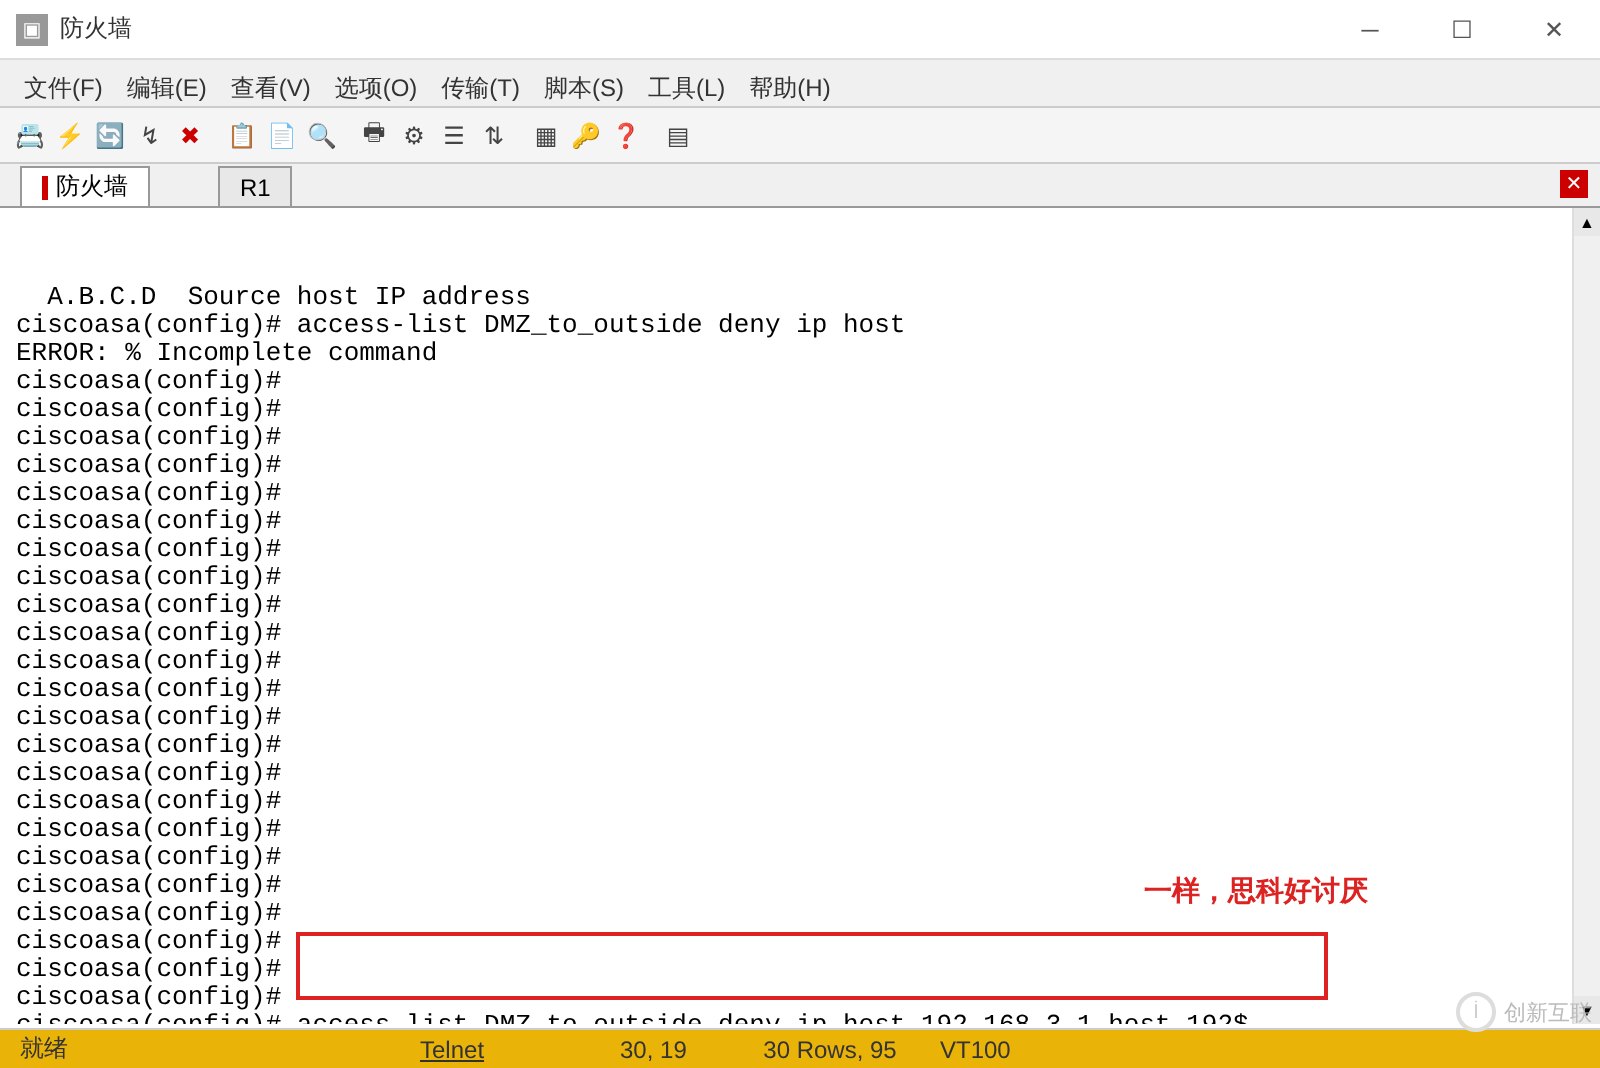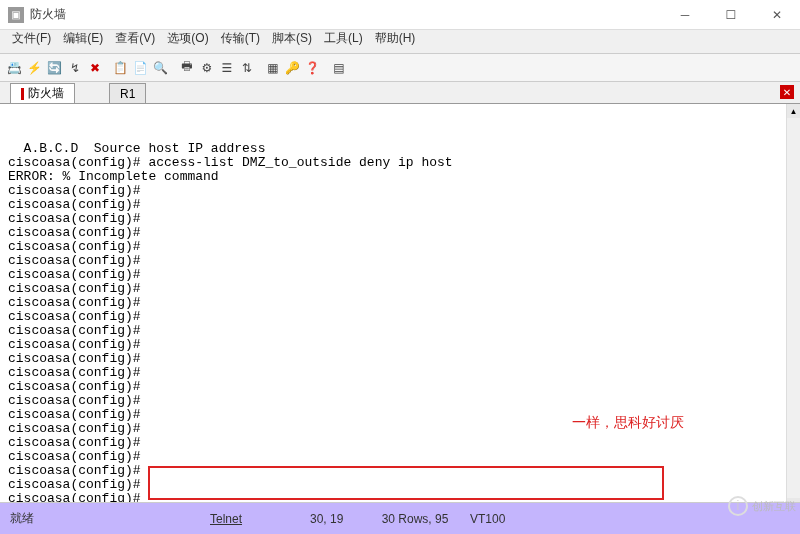--- a/index.html
+++ b/index.html
@@ -4,21 +4,21 @@
 <style>
   * { margin: 0; padding: 0; box-sizing: border-box; }
   body { width: 800px; height: 534px; background: #fff; font-family: "Microsoft YaHei", sans-serif; overflow: hidden; position: relative; }
 
   .titlebar { height: 30px; background: #fff; border-bottom: 1px solid #ddd; display: flex; align-items: center; padding-left: 8px; }
   .titlebar .icon { width: 16px; height: 16px; background: #999; margin-right: 6px; display: inline-flex; align-items: center; justify-content: center; font-size: 10px; color: #fff; }
   .titlebar .title { font-size: 12px; color: #333; flex: 1; }
   .win-btns { display: flex; }
   .win-btn { width: 46px; height: 30px; display: flex; align-items: center; justify-content: center; font-size: 12px; color: #555; }
 
-  .menubar { height: 24px; background: #f0f0f0; display: flex; align-items: flex-start; padding: 0 6px; font-size: 12px; color: #333; border-bottom: 1px solid #ccc; }
+  .menubar { height: 24px; background: #f0f0f0; display: flex; align-items: flex-end; padding: 0 6px; font-size: 12px; color: #333; border-bottom: 1px solid #ccc; }
   .menubar .menu-item { padding: 0 6px; }
 
   .toolbar { height: 28px; background: #f5f5f5; border-bottom: 1px solid #ccc; display: flex; align-items: center; padding: 0 6px; gap: 2px; }
   .toolbar .tb-icon { width: 18px; height: 18px; display: flex; align-items: center; justify-content: center; font-size: 12px; color: #444; }
   .toolbar .sep { width: 4px; }
 
   .tabbar { height: 22px; background: #f0f0f0; display: flex; align-items: flex-end; padding-left: 10px; border-bottom: 1px solid #999; position: relative; }
   .tab { height: 20px; padding: 0 10px; font-size: 12px; background: #fff; border: 1px solid #999; border-bottom: none; margin-right: 2px; display: flex; align-items: center; }
   .tab.active { background: #fff; }
   .tab .vbar { width: 3px; height: 12px; background: #c00; margin-right: 4px; }
@@ -26,21 +26,21 @@
   .tab-close { position: absolute; right: 6px; top: 3px; width: 14px; height: 14px; background: #c00; color: #fff; font-size: 10px; display: flex; align-items: center; justify-content: center; }
 
   .terminal { position: absolute; top: 104px; left: 8px; right: 14px; bottom: 22px; background: #fff; font-family: "Courier New", monospace; font-size: 13px; line-height: 14px; color: #000; white-space: pre; overflow: hidden; margin-top: 38px; }
   .scrollbar-track { position: absolute; top: 104px; right: 0; width: 14px; bottom: 22px; background: #f0f0f0; border-left: 1px solid #ddd; }
   .scroll-up { position: absolute; top: 0; left: 0; right: 0; height: 14px; background: #e8e8e8; display:flex; align-items:center; justify-content:center; font-size:8px; }
   .scroll-down { position: absolute; bottom: 0; left: 0; right: 0; height: 14px; background: #e8e8e8; display:flex; align-items:center; justify-content:center; font-size:8px; }
 
   .redbox { position: absolute; border: 2px solid #d22; pointer-events: none; }
   .redtext { position: absolute; color: #d22; font-family: "Microsoft YaHei", sans-serif; font-size: 14px; text-align: left; }
 
-  .statusbar { position: absolute; bottom: 0; left: 0; right: 0; height: 32px; background: #c4b5fd; border-top: 1px solid #ccc; display: flex; align-items: center; font-size: 12px; color: #333; }
+  .statusbar { position: absolute; bottom: 0; left: 0; right: 0; height: 20px; background: #eab308; border-top: 1px solid #ccc; display: flex; align-items: center; font-size: 12px; color: #333; }
   .statusbar .cell { padding: 0 10px; }
   .watermark { position: absolute; right: 4px; bottom: 18px; font-size: 11px; color: #bbb; font-family: sans-serif; display: flex; align-items: center; gap: 4px; }
   .watermark .logo { width: 20px; height: 20px; border: 2px solid #ddd; border-radius: 50%; display:flex; align-items:center; justify-content:center; font-size:10px; color:#ccc; }
 </style>
 </head>
 <body>
 
 <div class="titlebar">
   <span class="icon">▣</span>
   <span class="title">防火墙</span>
@@ -126,21 +126,21 @@
 ciscoasa(config)# access-group DMZ_to_outside in int DMZ
 ciscoasa(config)#</div>
 
 <div class="scrollbar-track">
   <div class="scroll-up">▲</div>
   <div class="scroll-down">▼</div>
 </div>
 
 <div class="redbox" style="left:148px; top:466px; width:516px; height:34px;"></div>
 
-<div class="redtext" style="left:572px; top:414px;">
+<div class="redtext" style="left:572px; top:437px;font-weight:bold;">
   <div>一样，思科好讨厌</div>
 </div>
 
 <div class="statusbar">
   <div class="cell" style="width:200px;">就绪</div>
   <div class="cell" style="width:100px;text-decoration:underline;">Telnet</div>
   <div class="cell" style="width:70px;">30, 19</div>
   <div class="cell" style="width:90px;text-align:center;">30 Rows, 95</div>
   <div class="cell">VT100</div>
 </div>

